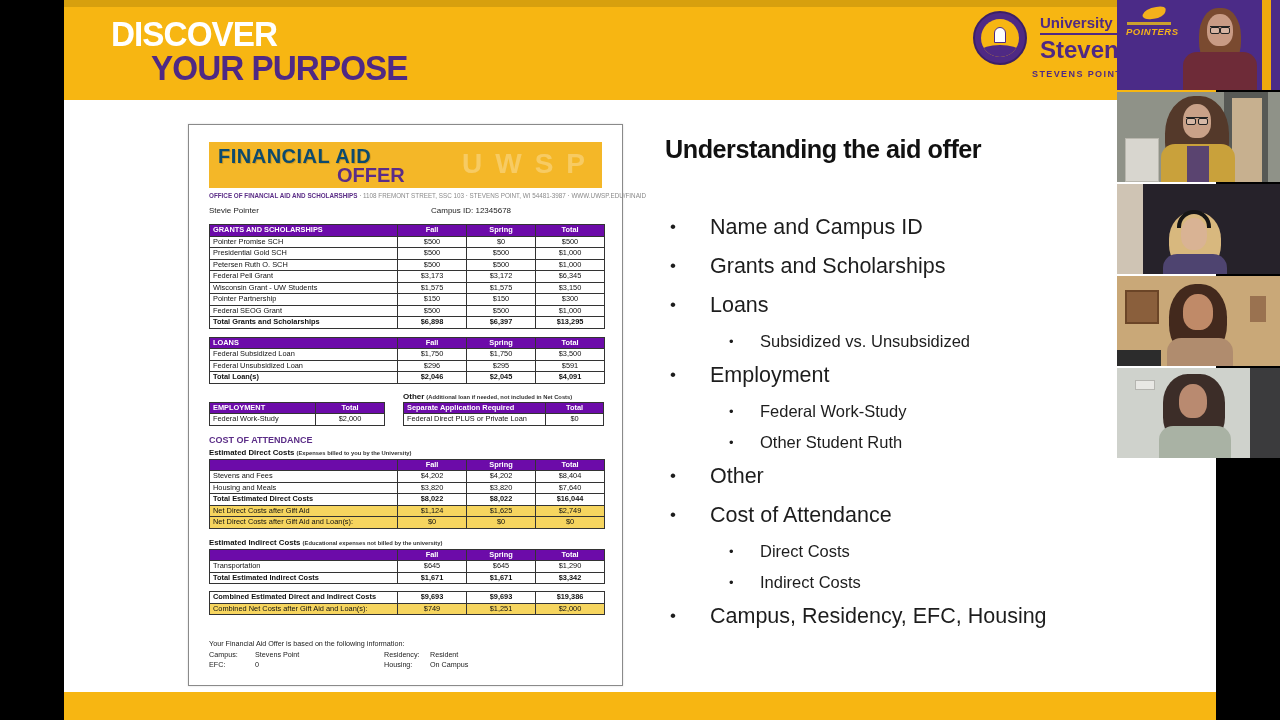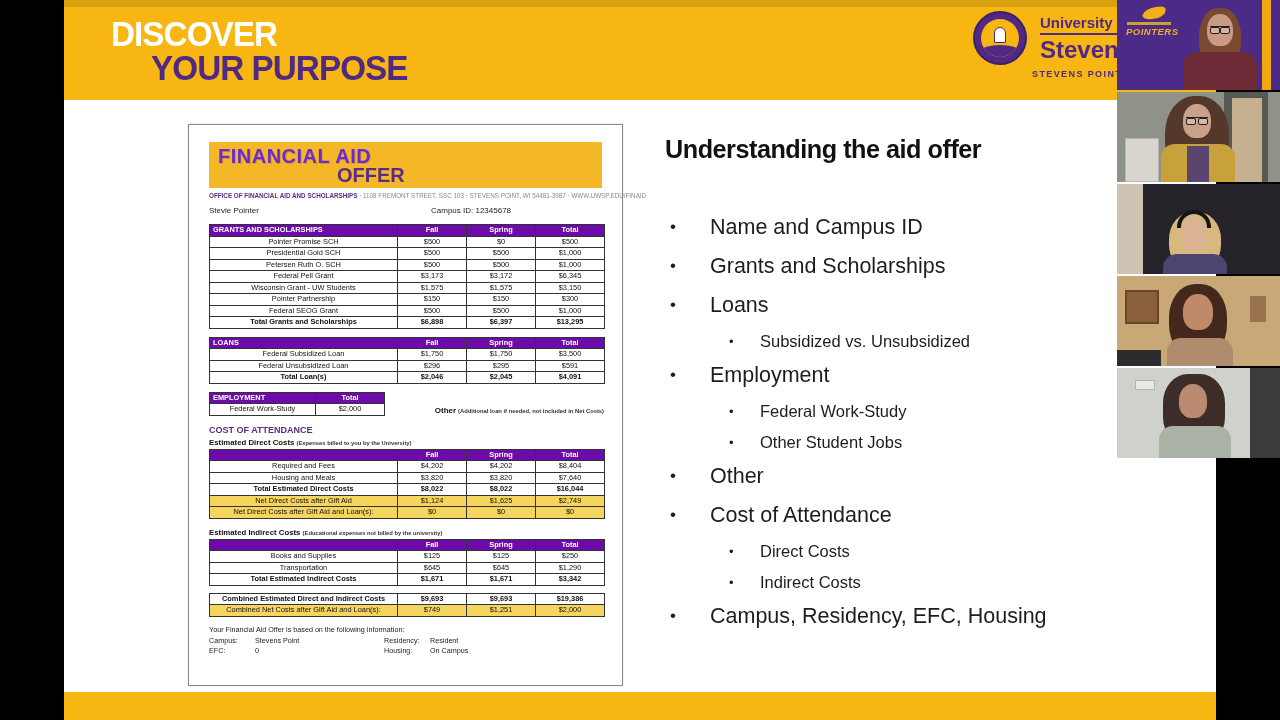--- a/index.html
+++ b/index.html
@@ -31,56 +31,56 @@
   .campuses  { position:absolute; left:78px; top:69px; font-size:9px; font-weight:bold; color:#4F2984;
                letter-spacing:1.4px; white-space:nowrap; }
 
   .slide-footer { position:absolute; left:0; top:692px; width:100%; height:28px; background:#F7B612; }
 
   
   .doc { position:absolute; left:124px; top:124px; width:435px; height:562px; background:#fff;
          border:1px solid #8a8a8a; box-shadow:0 0 2px rgba(0,0,0,0.15); }
   .doc-pad { padding:17px 20px 0 20px; }
   .fa-banner { position:relative; width:393px; height:46px; background:#F4B728; overflow:hidden; }
-  .fa-t1 { position:absolute; left:9px; top:3px; font-size:20px; font-weight:bold; color:#6d28d9;
+  .fa-t1 { position:absolute; left:9px; top:3px; font-size:20px; font-weight:bold; color:#0c4a6e;
            letter-spacing:0.5px; text-shadow:1px 1px 0 rgba(160,110,0,0.35); }
   .fa-t2 { position:absolute; left:128px; top:22px; font-size:20px; font-weight:bold; color:#5B2D87; }
   .fa-wm { position:absolute; right:4px; top:6px; font-size:28px; font-weight:bold;
            color:rgba(255,255,255,0.28); letter-spacing:13px; }
   .office-line { margin-top:4px; font-size:6.3px; color:#8a8a8a; white-space:nowrap; }
   .office-line b { color:#5B2D87; }
   .id-row { position:relative; margin-top:7px; height:10px; font-size:8px; color:#222; }
   .id-row .campus-id { position:absolute; left:222px; top:0; }
 
   table { border-collapse:collapse; table-layout:fixed; }
   .t4 { width:395px; margin-top:8px; }
   .t4 col.c-label { width:188px; } .t4 col.c-m { width:69px; }
   th, td { border:1px solid #333; font-size:7.4px; line-height:8.5px; padding:1px 3px;
            text-align:center; color:#111; overflow:hidden; white-space:nowrap; }
   thead th { background:#6C0BA9; color:#ffffff; font-weight:bold; }
   th.sec { text-align:left; }
-  td:first-child { text-align:center; }
+  td:first-child { text-align:left; }
   tr.bold td { font-weight:bold; }
   tr.gold td { background:#F6D55F; }
 
   .emp-other-row { display:flex; justify-content:space-between; align-items:flex-end; margin-top:8px; width:395px; }
   .t2 { width:175px; } .t2 col.c-l { width:106px; } .t2 col.c-t { width:69px; }
   .t2b { width:200px; } .t2b col.c-l { width:142px; } .t2b col.c-t { width:58px; }
   .other-note { font-size:7px; color:#111; margin-bottom:1px; }
   .other-note b { font-size:8px; }
   .other-note .note { font-size:5.8px; font-weight:bold; color:#333; }
 
   .coa-h { margin-top:9px; font-size:9px; font-weight:bold; color:#5B2D87; }
   .sub-h { margin-top:3px; font-size:7.8px; font-weight:bold; color:#111; }
   .sub-h .note { font-size:5.8px; color:#333; }
   .sub-h.mt2 { margin-top:9px; }
   .t4.tight { margin-top:2px; }
   .t4.comb { margin-top:7px; }
 
-  .doc-footer { margin-top:8px; font-size:7.2px; color:#222; }
+  .doc-footer { margin-top:24px; font-size:7.2px; color:#222; }
   .pairs { margin-top:2px; display:grid; grid-template-columns:175px auto; row-gap:1px; }
   .pl { display:inline-block; min-width:46px; }
 
   
   .content-title { position:absolute; left:601px; top:134px; font-size:26px; font-weight:bold;
                    color:#111; letter-spacing:-0.5px; transform:scaleX(0.97); transform-origin:left; }
   .bullets { position:absolute; left:606px; top:214px; width:470px; }
   .bullet { display:flex; color:#1d1d1d; }
   .bullet .dot { flex:none; }
   .bullet.l1 { font-size:21.5px; line-height:26px; margin-bottom:13px; }
@@ -176,20 +176,21 @@
         <div class="uni-line2">Stevens</div>
         <div class="campuses">STEVENS POINT   •   MARSHFIE</div>
       </div>
     </div>
 
     <div class="doc">
       <div class="doc-pad">
         <div class="fa-banner">
           <span class="fa-t1">FINANCIAL AID</span>
           <span class="fa-t2">OFFER</span>
+          <span class="fa-wm">UWSP</span>
         </div>
 
         <div class="office-line">
           <b>OFFICE OF FINANCIAL AID AND SCHOLARSHIPS</b>
           <span>·  1108 FREMONT STREET, SSC 103  ·  STEVENS POINT, WI 54481-3987  ·  WWW.UWSP.EDU/FINAID</span>
         </div>
 
         <div class="id-row">
           <span>Stevie Pointer</span>
           <span class="campus-id">Campus ID: 12345678</span>
@@ -318,20 +319,38 @@
                     <td>$2,000</td>
                   </tr>
                 </tbody>
             </table>
           </div>
           <div>
             <div class="other-note">
               <b>Other</b>
               <span class="note">(Additional loan if needed, not included in Net Costs)</span>
             </div>
+            <table class="t2b">
+              <colgroup>
+                  <col class="c-l">
+                  <col class="c-t">
+                </colgroup>
+              <thead>
+                <tr>
+                  <th class="sec">Separate Application Required</th>
+                  <th>Total</th>
+                </tr>
+              </thead>
+              <tbody>
+                  <tr>
+                    <td>Federal Direct PLUS or Private Loan</td>
+                    <td>$0</td>
+                  </tr>
+                </tbody>
+            </table>
           </div>
         </div>
 
         <div class="coa-h">COST OF ATTENDANCE</div>
 
         <div class="sub-h">
           <b>Estimated Direct Costs</b>
           <span class="note">(Expenses billed to you by the University)</span>
         </div>
         <table class="t4 tight">
@@ -344,21 +363,21 @@
           <thead>
             <tr>
               <th class="sec"></th>
               <th>Fall</th>
               <th>Spring</th>
               <th>Total</th>
             </tr>
           </thead>
           <tbody>
               <tr>
-                <td>Required and Fees</td>
+                <td>Stevens and Fees</td>
                 <td>$4,202</td>
                 <td>$4,202</td>
                 <td>$8,404</td>
               </tr>
               <tr>
                 <td>Housing and Meals</td>
                 <td>$3,820</td>
                 <td>$3,820</td>
                 <td>$7,640</td>
               </tr>
@@ -397,26 +416,20 @@
           <thead>
             <tr>
               <th class="sec"></th>
               <th>Fall</th>
               <th>Spring</th>
               <th>Total</th>
             </tr>
           </thead>
           <tbody>
               <tr>
-                <td>Books and Supplies</td>
-                <td>$125</td>
-                <td>$125</td>
-                <td>$250</td>
-              </tr>
-              <tr>
                 <td>Transportation</td>
                 <td>$645</td>
                 <td>$645</td>
                 <td>$1,290</td>
               </tr>
               <tr class="bold">
                 <td>Total Estimated Indirect Costs</td>
                 <td>$1,671</td>
                 <td>$1,671</td>
                 <td>$3,342</td>
@@ -480,21 +493,21 @@
         <div class="bullet l1">
           <span class="dot">•</span>
           <span class="btext">Employment</span>
         </div>
         <div class="bullet l2">
           <span class="dot">•</span>
           <span class="btext">Federal Work-Study</span>
         </div>
         <div class="bullet l2">
           <span class="dot">•</span>
-          <span class="btext">Other Student Jobs</span>
+          <span class="btext">Other Student Ruth</span>
         </div>
         <div class="bullet l1">
           <span class="dot">•</span>
           <span class="btext">Other</span>
         </div>
         <div class="bullet l1">
           <span class="dot">•</span>
           <span class="btext">Cost of Attendance</span>
         </div>
         <div class="bullet l2">

